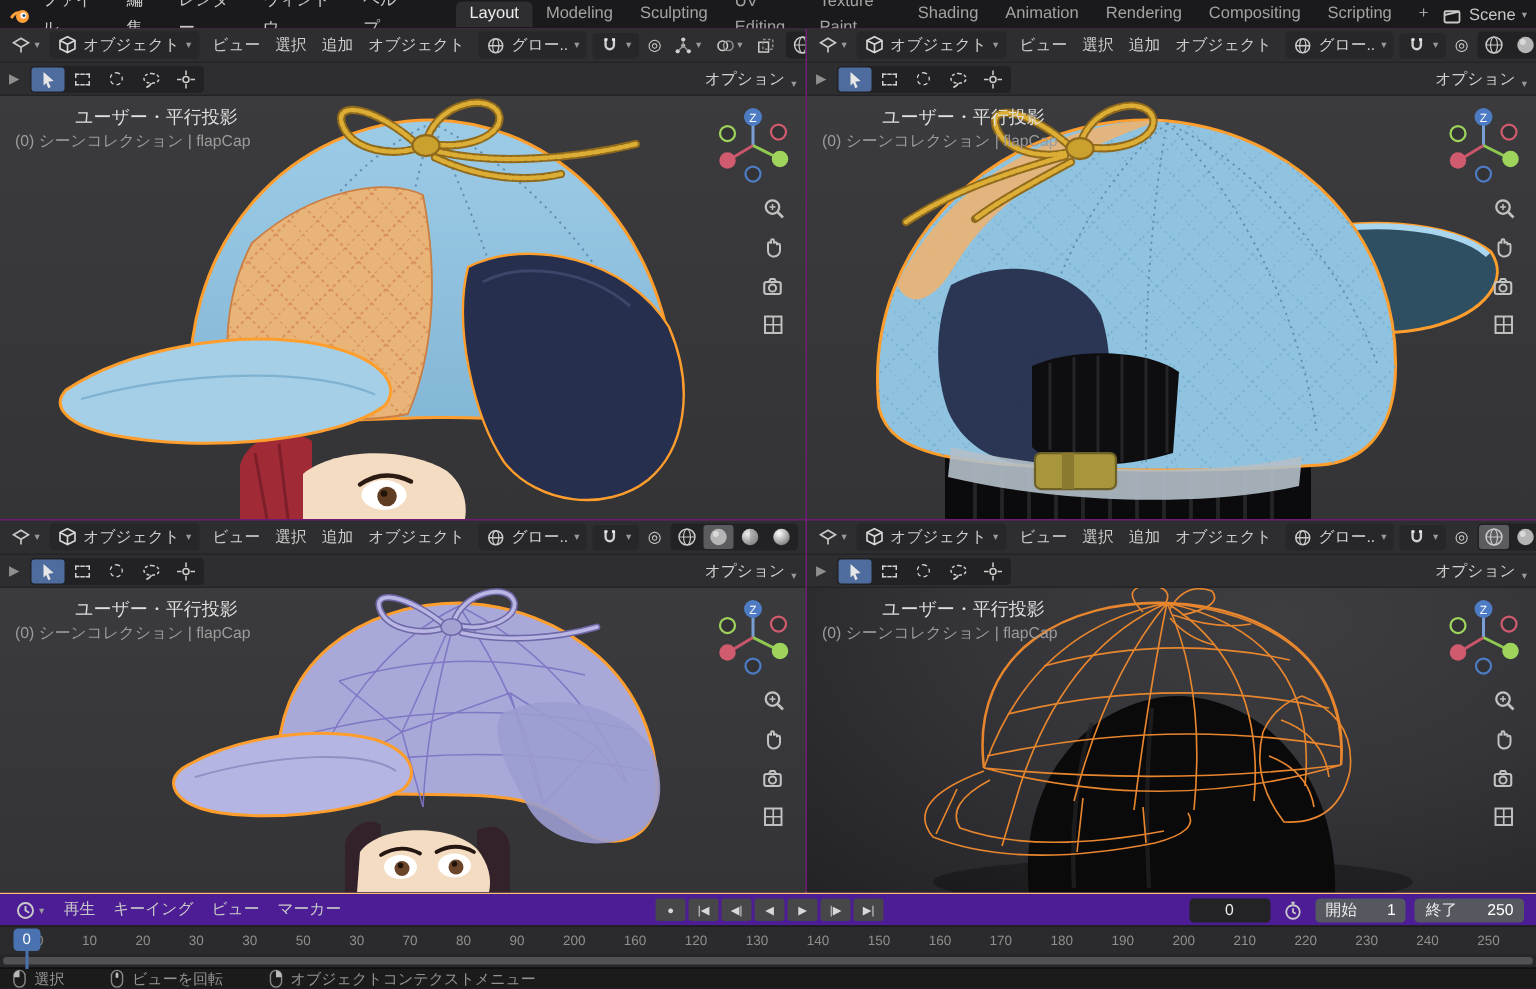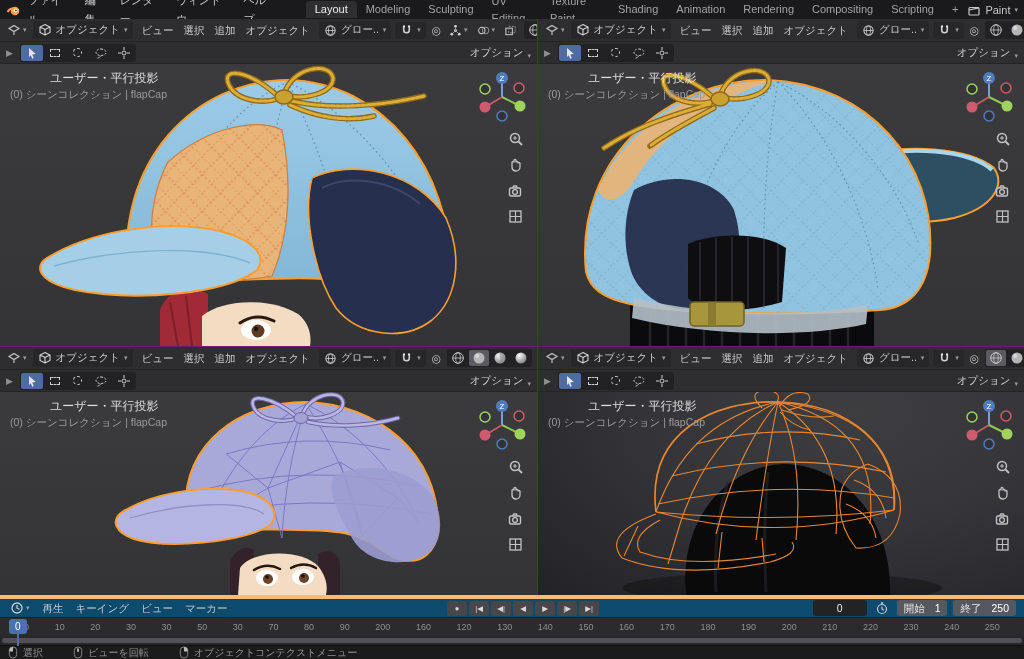--- a/index.html
+++ b/index.html
@@ -47,32 +47,32 @@
   .vp-canvas { flex:1; position:relative; overflow:hidden; background:linear-gradient(#3b3b3e,#343437); }
   .vp-canvas.dark { background:radial-gradient(ellipse at 65% 10%, #3e3e41 0%, #353539 45%, #232327 100%); }
   .vp-overlay-text { position:absolute; left:10px; top:5px; z-index:4; line-height:1.5; }
   .vp-view-label { color:#dedede; font-size:12px;margin-left:40px; }
   .vp-collection-label { color:#9b9b9b; font-size:10.5px; }
   .vp-gizmo { position:absolute; top:6px; right:8px; z-index:4; }
   .vp-rail { position:absolute; top:66px; right:13px; display:flex; flex-direction:column; gap:9px; z-index:4; }
   .cap-svg { position:absolute; left:0; top:0; }
 
   
-  .timeline-header { height:22px; flex:none; background:#0c4a6e; border-top:4px solid #fdba74;
+  .timeline-header { height:22px; flex:none; background:#4c1d95; border-top:1px solid #fdba74;
     display:flex; align-items:center; gap:5px; padding:0 8px; font-size:10.5px; }
   .tl-menus { display:flex; }
   .tl-menu { padding:0 6px; line-height:21px; color:#c9c9c9; }
   .transport { display:flex; gap:2px; margin-left:auto; }
   .tr-btn { min-width:20px; height:15px; background:#47474a; border:none; border-radius:2px;
     color:#d8d8d8; font-size:7.5px; line-height:15px; text-align:center; padding:0 3px; font-family:inherit; }
   .tl-right { margin-left:auto; display:flex; align-items:center; gap:6px; }
   .frame-field { width:54px; height:16px; background:#232325; border-radius:3px; color:#ececec;
     font-size:10.5px; text-align:center; line-height:16px; }
   .range-field { height:16px; background:#55595f; border-radius:3px; color:#e8e8e8; font-size:10.5px;
-    line-height:16px; padding:0 7px; display:flex; gap:10px; }
+    line-height:16px; padding:0 7px; display:flex; gap:20px; }
   .range-val { color:#ffffff; }
 
   .ruler { height:19px; flex:none; background:#2b2b2d; border-top:1px solid #1d1d1f; position:relative; }
   .ruler-ticks { display:flex; justify-content:space-between; padding:0 24px; height:100%;
     align-items:center; font-size:9px; color:#8f8f8f; }
   .playhead { position:absolute; left:9px; top:0; bottom:0; z-index:3; }
   .playhead-badge { display:block; background:#4a72b0; color:#fff; font-size:10px; border-radius:3px;
     padding:0 6px; line-height:15px; margin-top:1px; }
   .playhead::after { content:""; position:absolute; left:50%; margin-left:-1px; top:15px; height:13px;
     width:2px; background:#4a72b0; }
@@ -134,21 +134,21 @@
         <span class="ws-tab">Scripting</span>
         <span class="ws-tab">+</span>
       </nav>
     <div class="topbar-right">
       <span class="ic">
         <svg width="14" height="14" viewBox="0 0 14 14">
             <rect x="2" y="4.5" width="10" height="7.5" rx="1" stroke="#c9c9c9" fill="none" stroke-width="1.2"></rect>
             <path d="M2,7 L12,4.8" stroke="#c9c9c9" stroke-width="1.2"></path>
           </svg>
       </span>
-      <span>Paint</span>
+      <span>Scene</span>
       <span class="chev">▾</span>
     </div>
   </header>
 
   <div class="viewport-grid">
 
     <section class="viewport">
       <div class="vp-header">
         <span class="icon-btn">
           <svg class="ic" width="14" height="14" viewBox="0 0 14 14">

